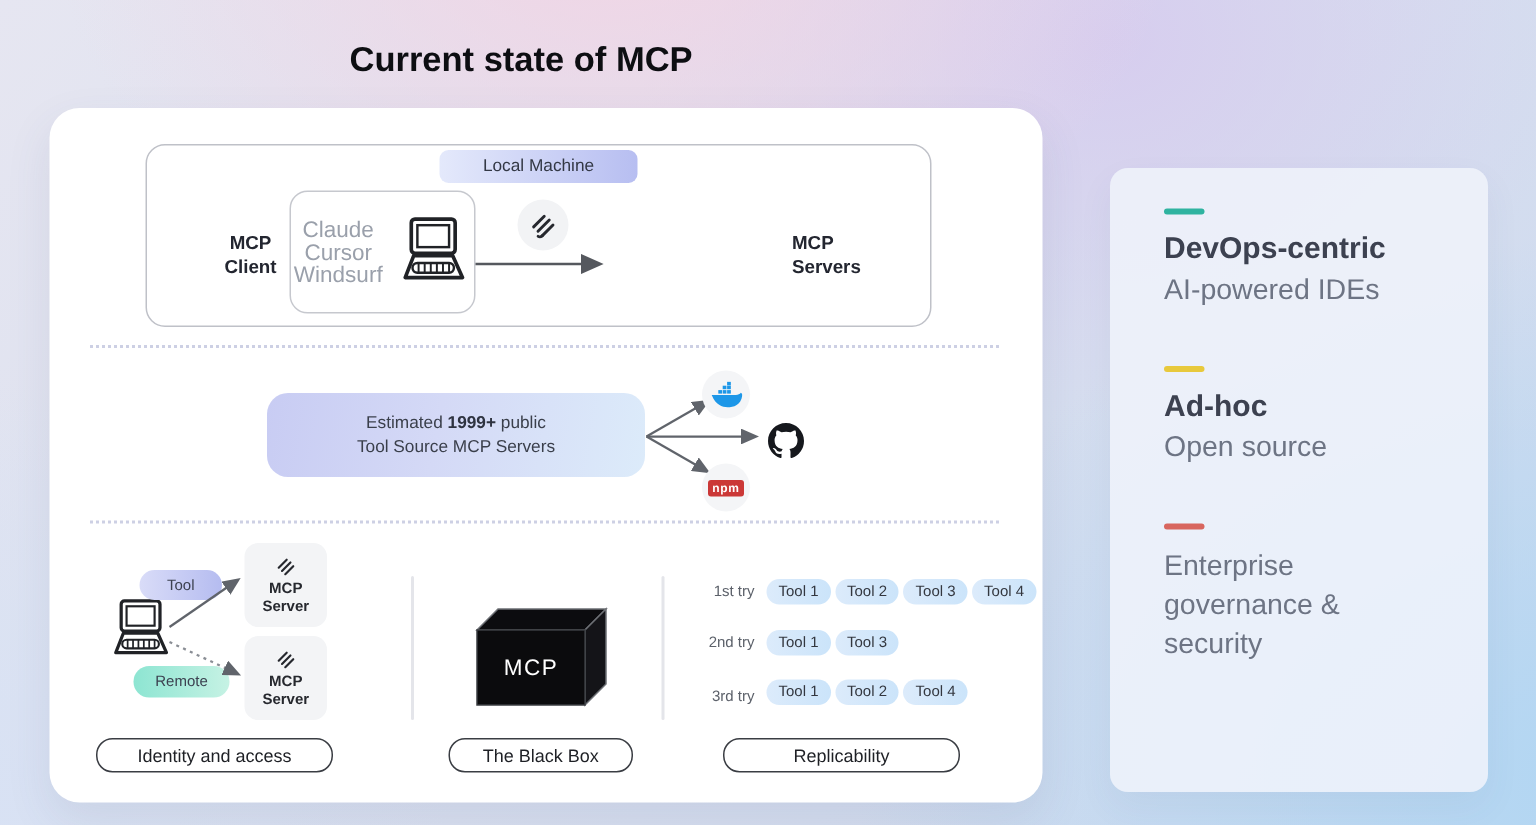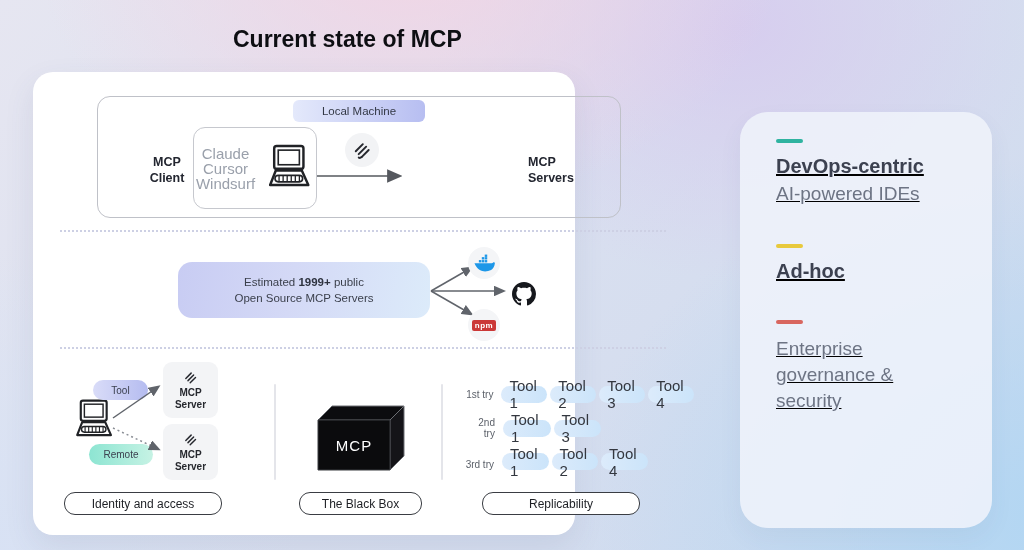--- a/index.html
+++ b/index.html
@@ -9,21 +9,21 @@
     background:
       radial-gradient(620px 420px at 40% -8%, rgba(242,212,228,.95), rgba(242,212,228,0) 60%),
       radial-gradient(520px 420px at 72% 5%, rgba(214,203,238,.9), rgba(214,203,238,0) 60%),
       radial-gradient(760px 560px at 104% 95%, rgba(176,214,243,.95), rgba(176,214,243,0) 65%),
       radial-gradient(600px 500px at -5% 100%, rgba(215,226,245,.9), rgba(215,226,245,0) 60%),
       linear-gradient(135deg,#e6e6f1,#ccd9ee);
   }
   .slide-title{ position:absolute; left:233px; top:26px; font-size:23px; font-weight:800; color:#0d0e12; }
 
   .main-card{
-    position:absolute; left:33px; top:72px; width:542px; height:463px;
+    position:absolute; left:33px; top:72px; width:662px; height:463px;
     background:#fff; border-radius:20px; box-shadow:0 12px 30px rgba(70,80,120,.10);
   }
 
   
   .top-box{ position:absolute; left:64px; top:24px; width:524px; height:122px;
     border:1.5px solid #bfc1c8; border-radius:13px; }
   .lm-pill{ position:absolute; top:3px; left:50%; transform:translateX(-50%);
     width:132px; height:22px; border-radius:6px;
     background:linear-gradient(90deg,#e4e9fb,#b7bef1);
     display:flex; align-items:center; justify-content:center;
@@ -76,31 +76,31 @@
 
   
   .cube-label{ position:absolute; left:285px; top:348px; width:72px; height:50px;
     display:flex; align-items:center; justify-content:center; color:#fff; font-size:15px; letter-spacing:1px; }
 
   
   .rep-row{ position:absolute; left:432px; display:flex; align-items:center; height:18px; }
   .rep-try{ width:38px; text-align:right; font-size:10px; color:#5c616a; margin-right:8px; }
   .tool-chip{ height:17px; padding:0 8px; margin-right:3px; border-radius:9px;
     background:linear-gradient(90deg,#dcebfb,#cbe4fa);
-    display:flex; align-items:center; font-size:15px; color:#33373f; }
+    display:flex; align-items:center; font-size:10px; color:#33373f; }
 
   
   .caption{ position:absolute; top:420px; height:23px; background:#fff;
     border:1.5px solid #3a3d43; border-radius:11px;
     display:flex; align-items:center; justify-content:center; font-size:12px; color:#1e2025; }
 
   
   .sidebar{ position:absolute; left:740px; top:112px; width:252px; height:416px;
-    background:rgba(239,243,250,.88); border-radius:28px; padding:27px 36px;
-    box-shadow:0 10px 24px rgba(70,80,120,.06);text-decoration:underline; }
+    background:rgba(239,243,250,.88); border-radius:12px; padding:27px 36px;
+    box-shadow:0 10px 24px rgba(70,80,120,.06); }
   .sb-item{ margin-bottom:37px; }
   .sb-dash{ width:27px; height:4px; border-radius:2px; margin-bottom:12px; }
   .sb-title{ font-size:20px; font-weight:700; color:#3c4150; margin-bottom:3px; }
   .sb-sub{ font-size:19px; color:#6d7484; line-height:26px; width:182px; }
 </style>
 </head>
 <body>
 
 <div class="stage">
 
@@ -151,21 +151,21 @@
 
 
       <div class="side-label servers-label">MCP
 Servers</div>
     </div>
 
     <div class="dotted-sep" style="top:158px;"></div>
 
     <div class="est-box">
       <div><span>Estimated </span><b>1999+</b><span> public</span></div>
-      <div>Open Source MCP Servers</div>
+      <div>Tool Source MCP Servers</div>
     </div>
 
     <svg class="arrow-svg" style="left:396px; top:170px;" width="90" height="100">
       <defs>
         <marker id="ah2" markerWidth="8" markerHeight="7" refX="6" refY="3.5" orient="auto">
           <polygon points="0,0 8,3.5 0,7" fill="#60646b"></polygon>
         </marker>
       </defs>
       <line x1="2" y1="49" x2="42" y2="26" stroke="#60646b" stroke-width="1.5" marker-end="url(#ah2)"></line>
       <line x1="2" y1="49" x2="74" y2="49" stroke="#60646b" stroke-width="1.5" marker-end="url(#ah2)"></line>
@@ -277,20 +277,21 @@
 
   <div class="sidebar">
     <div class="sb-item">
       <div class="sb-dash" style="background: rgb(47, 179, 160);"></div>
       <div class="sb-title">DevOps-centric</div>
       <div class="sb-sub">AI-powered IDEs</div>
     </div>
     <div class="sb-item">
       <div class="sb-dash" style="background: rgb(232, 201, 60);"></div>
       <div class="sb-title">Ad-hoc</div>
+      <div class="sb-sub">Open source</div>
     </div>
     <div class="sb-item">
       <div class="sb-dash" style="background: rgb(216, 102, 95);"></div>
       <div class="sb-sub">Enterprise governance &amp; security</div>
     </div>
   </div>
 
 </div>
 
 </body></html>

